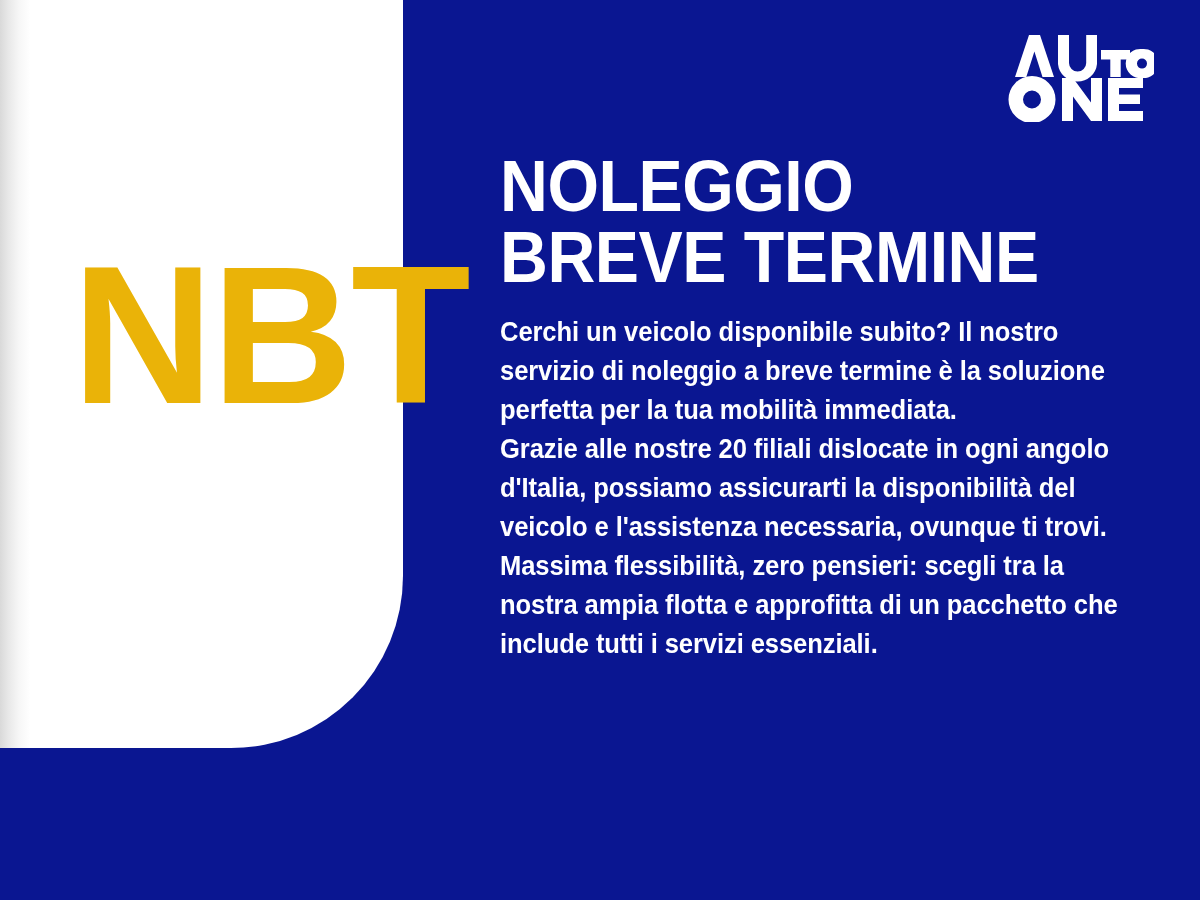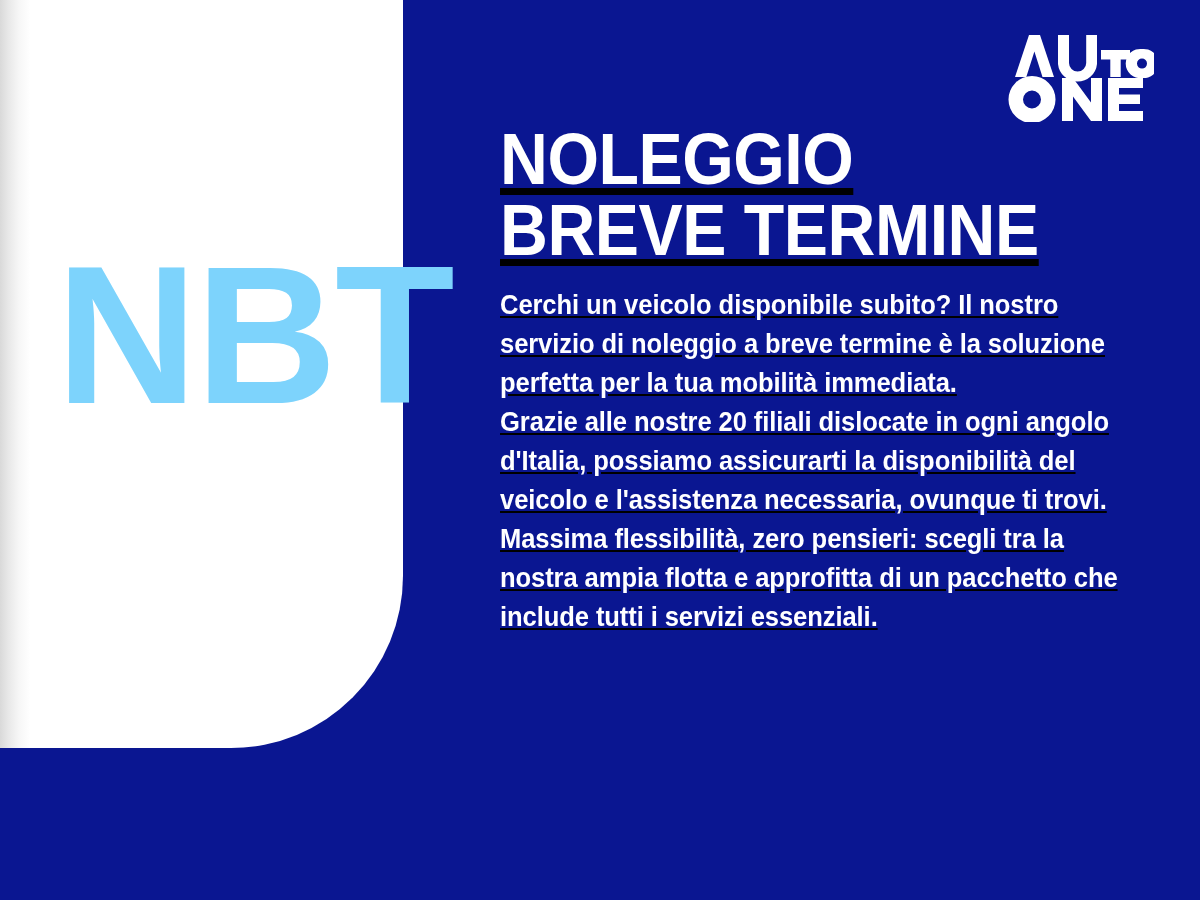--- a/index.html
+++ b/index.html
@@ -38,24 +38,24 @@
     width: 30px;
     height: 748px;
     background: linear-gradient(to right, #d9d9d9 0%, #e8e8e8 28%, #f6f6f6 62%, #ffffff 100%);
     z-index: 3;
     pointer-events: none;
   }
 
   
   .nbt {
     position: absolute;
-    left: 56px;
+    left: 72px;
     top: 238px;
     z-index: 4;
-    color: #7dd3fc;
+    color: #eab308;
     font-family: "Liberation Sans", sans-serif;
     font-weight: bold;
     font-size: 196px;
     line-height: 196px;
     letter-spacing: -2px;
     white-space: nowrap;
   }
 
   
   .logo {
@@ -65,24 +65,23 @@
     z-index: 5;
     width: 152px;
     height: 92px;
   }
   .logo svg { display: block; }
 
   
   .content {
     position: absolute;
     left: 500px;
-    top: 124px;
+    top: 151px;
     width: 660px;
     z-index: 4;
-    text-decoration: underline;
   }
 
   .headline {
     color: #ffffff;
     font-family: "Liberation Sans", sans-serif;
     font-weight: bold;
     font-size: 72px;
     line-height: 0.98;
     letter-spacing: -0.5px;
     transform: scaleX(0.92);

